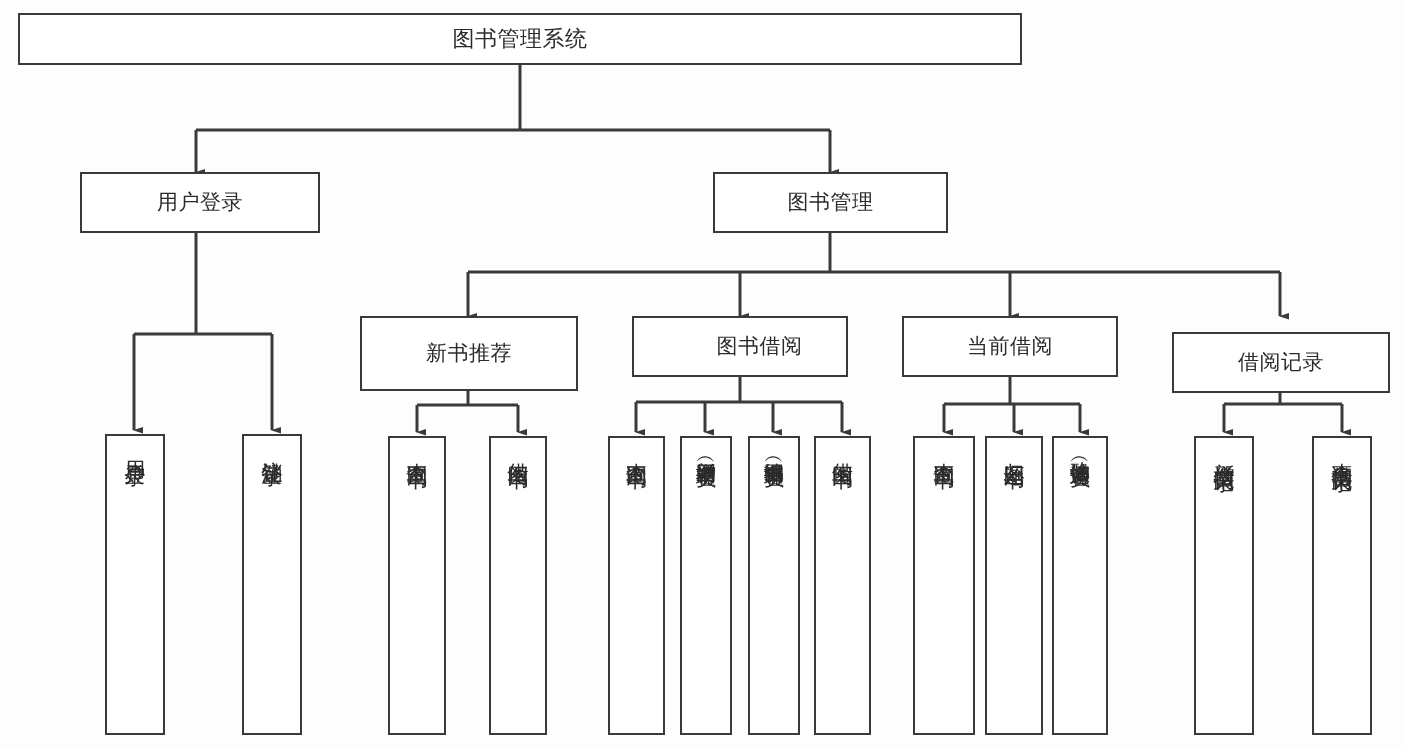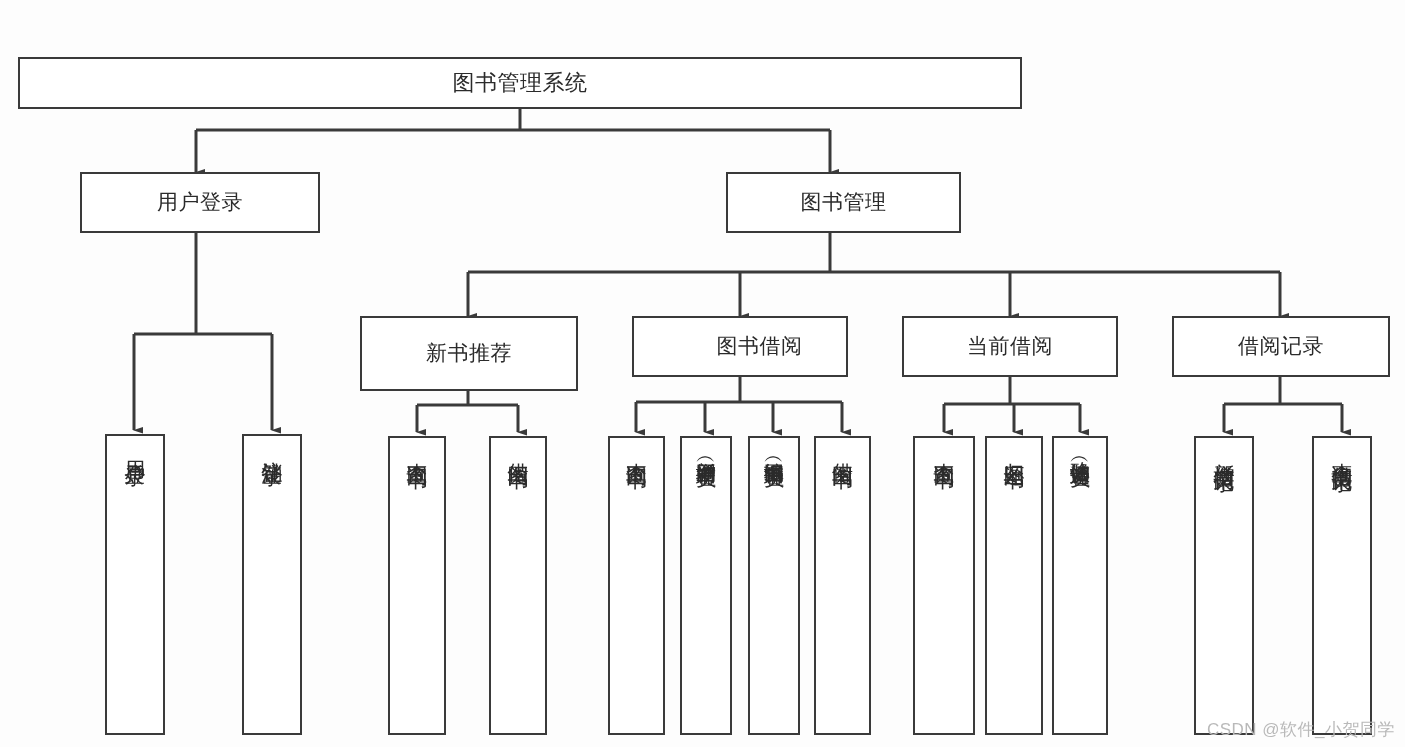--- a/index.html
+++ b/index.html
@@ -130,45 +130,45 @@
       <path d="M 1014 404 L 1014 432" marker-end="url(#arrowhead)"></path>
       <path d="M 1080 404 L 1080 432" marker-end="url(#arrowhead)"></path>
 
       <path d="M 1280 377 L 1280 404"></path>
       <path d="M 1224 404 L 1342 404"></path>
       <path d="M 1224 404 L 1224 432" marker-end="url(#arrowhead)"></path>
       <path d="M 1342 404 L 1342 432" marker-end="url(#arrowhead)"></path>
     </g>
   </svg>
 
-  <div class="node horiz root" style="left:18px; top:13px; width:1004px; height:52px;margin-top:44px;">
+  <div class="node horiz root" style="left:18px; top:13px; width:1004px; height:52px;">
     <span class="node-label">图书管理系统</span>
   </div>
 
   <div class="node horiz" style="left:80px; top:172px; width:240px; height:61px;">
     <span class="node-label">用户登录</span>
   </div>
 
-  <div class="node horiz" style="left:713px; top:172px; width:235px; height:61px;margin-left:13px;">
+  <div class="node horiz" style="left:713px; top:172px; width:235px; height:61px;">
     <span class="node-label">图书管理</span>
   </div>
 
   <div class="node horiz" style="left:360px; top:316px; width:218px; height:75px;">
     <span class="node-label">新书推荐</span>
   </div>
 
   <div class="node horiz" style="left:632px; top:316px; width:216px; height:61px;padding-left:39px;">
     <span class="node-label">图书借阅</span>
   </div>
 
   <div class="node horiz" style="left:902px; top:316px; width:216px; height:61px;">
     <span class="node-label">当前借阅</span>
   </div>
 
-  <div class="node horiz" style="left:1172px; top:316px; width:218px; height:61px;">
+  <div class="node horiz" style="left:1172px; top:332px; width:218px; height:61px;">
     <span class="node-label">借阅记录</span>
   </div>
 
   <div class="node vert" style="left:105px; top:434px; width:60px; height:301px;">
     <span class="node-label">用户登录</span>
   </div>
 
   <div class="node vert" style="left:242px; top:434px; width:60px; height:301px;">
     <span class="node-label">注销登录</span>
   </div>
@@ -210,15 +210,14 @@
   </div>
 
   <div class="node vert" style="left:1194px; top:436px; width:60px; height:299px;">
     <span class="node-label">新增借阅记录</span>
   </div>
 
   <div class="node vert" style="left:1312px; top:436px; width:60px; height:299px;">
     <span class="node-label">查询借阅记录</span>
   </div>
 
-  <div class="watermark">CSDN @软件_小贺同学</div>
 
 </div>
 
 </body></html>

